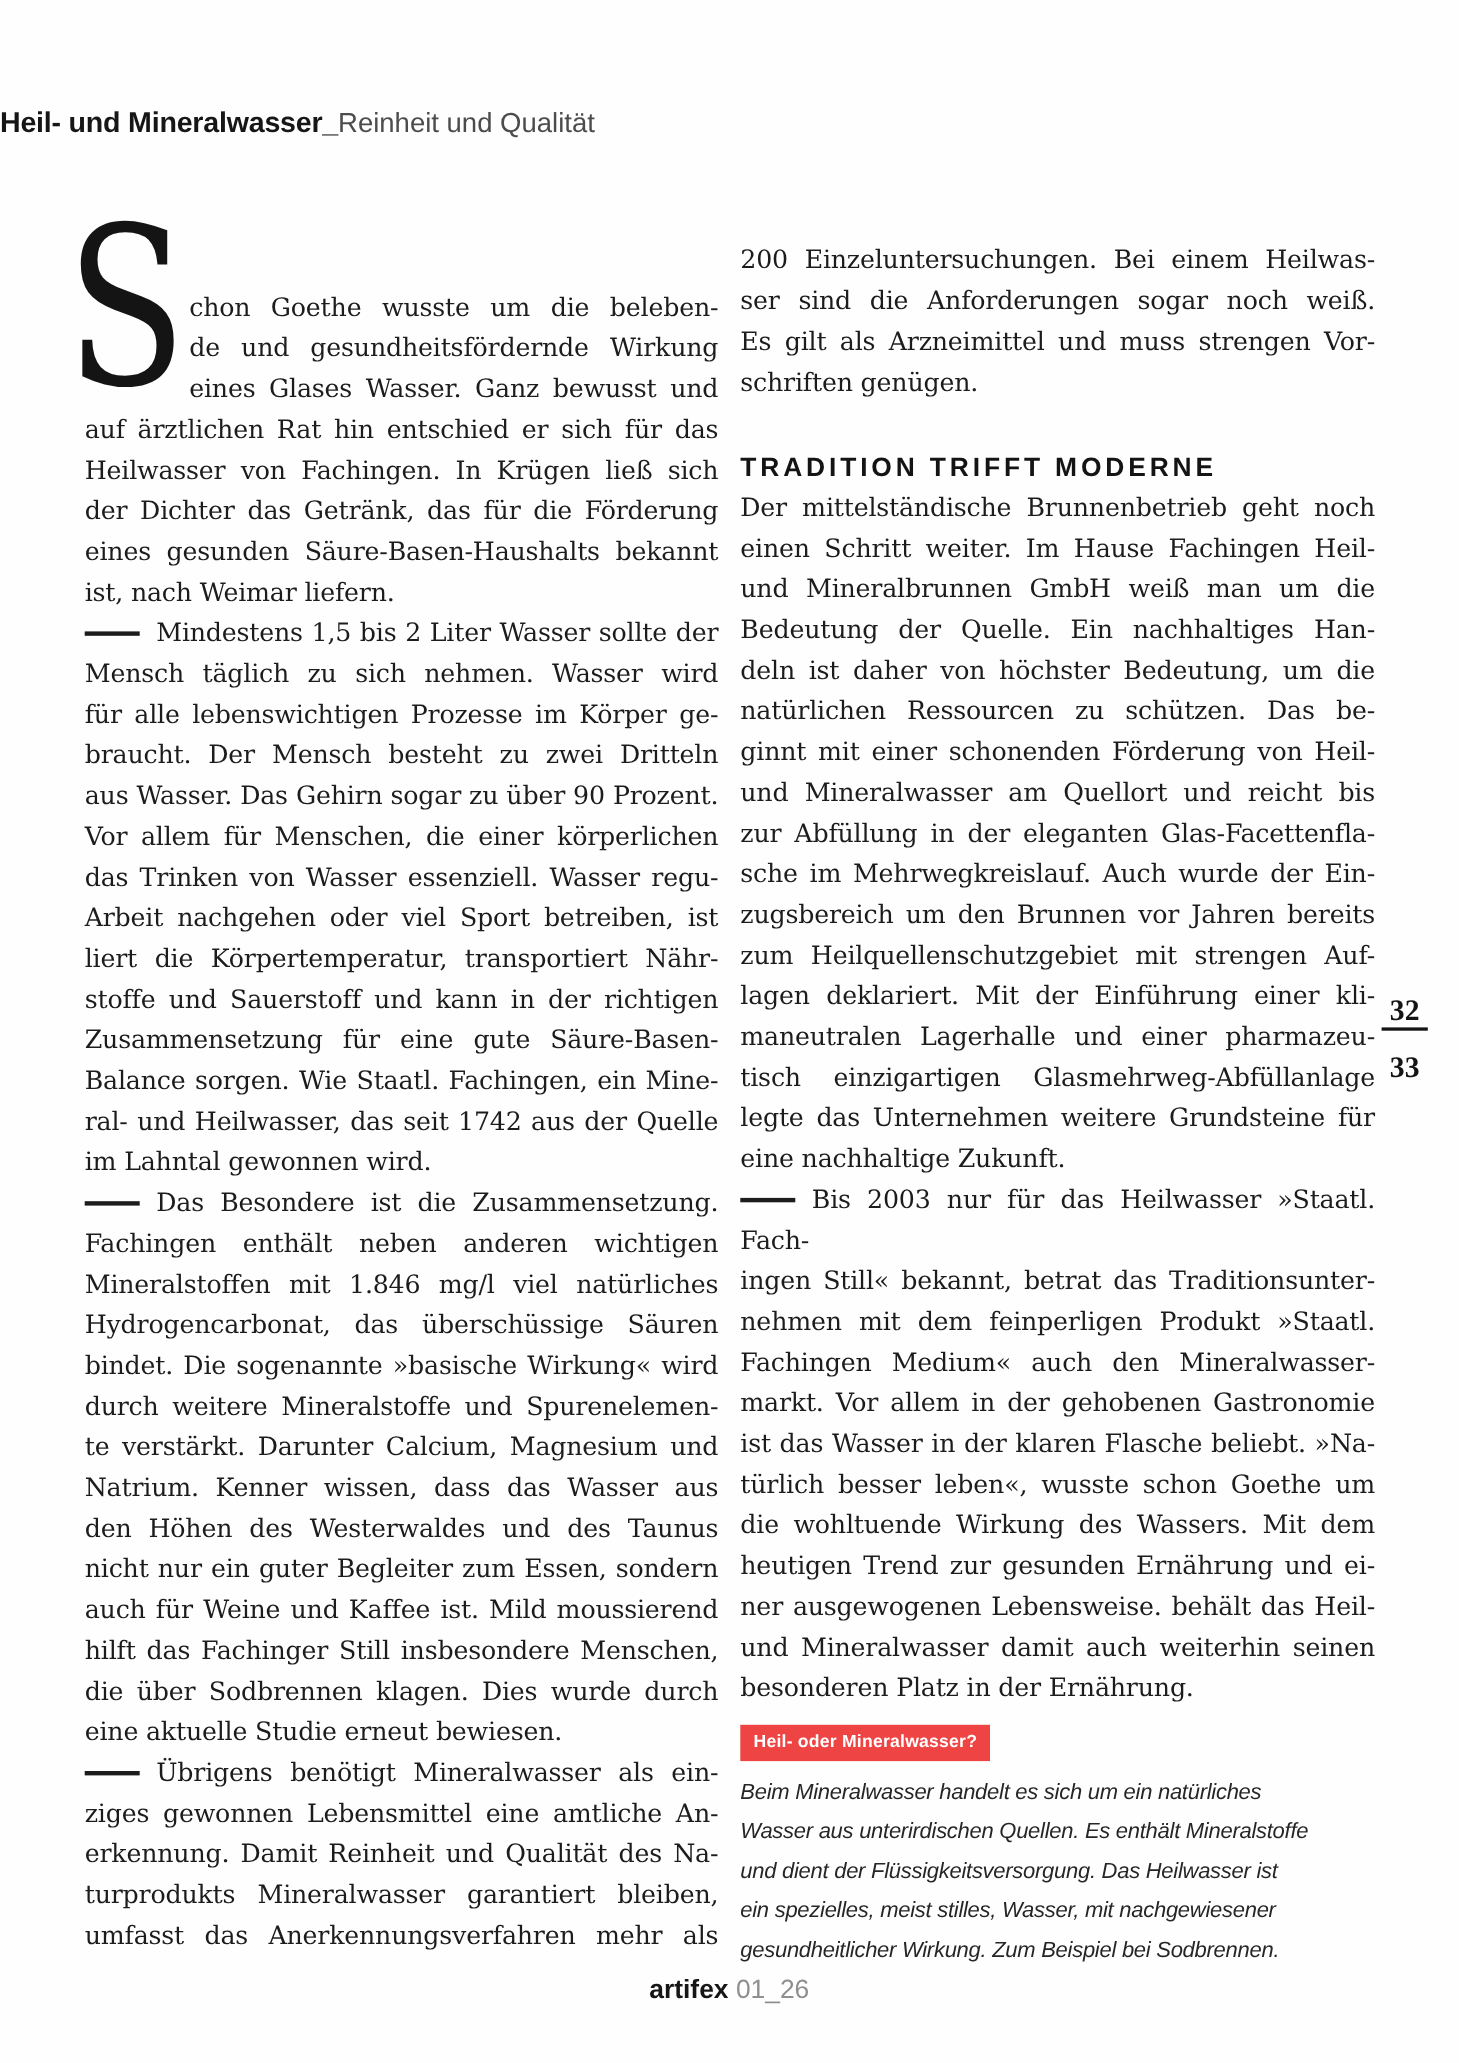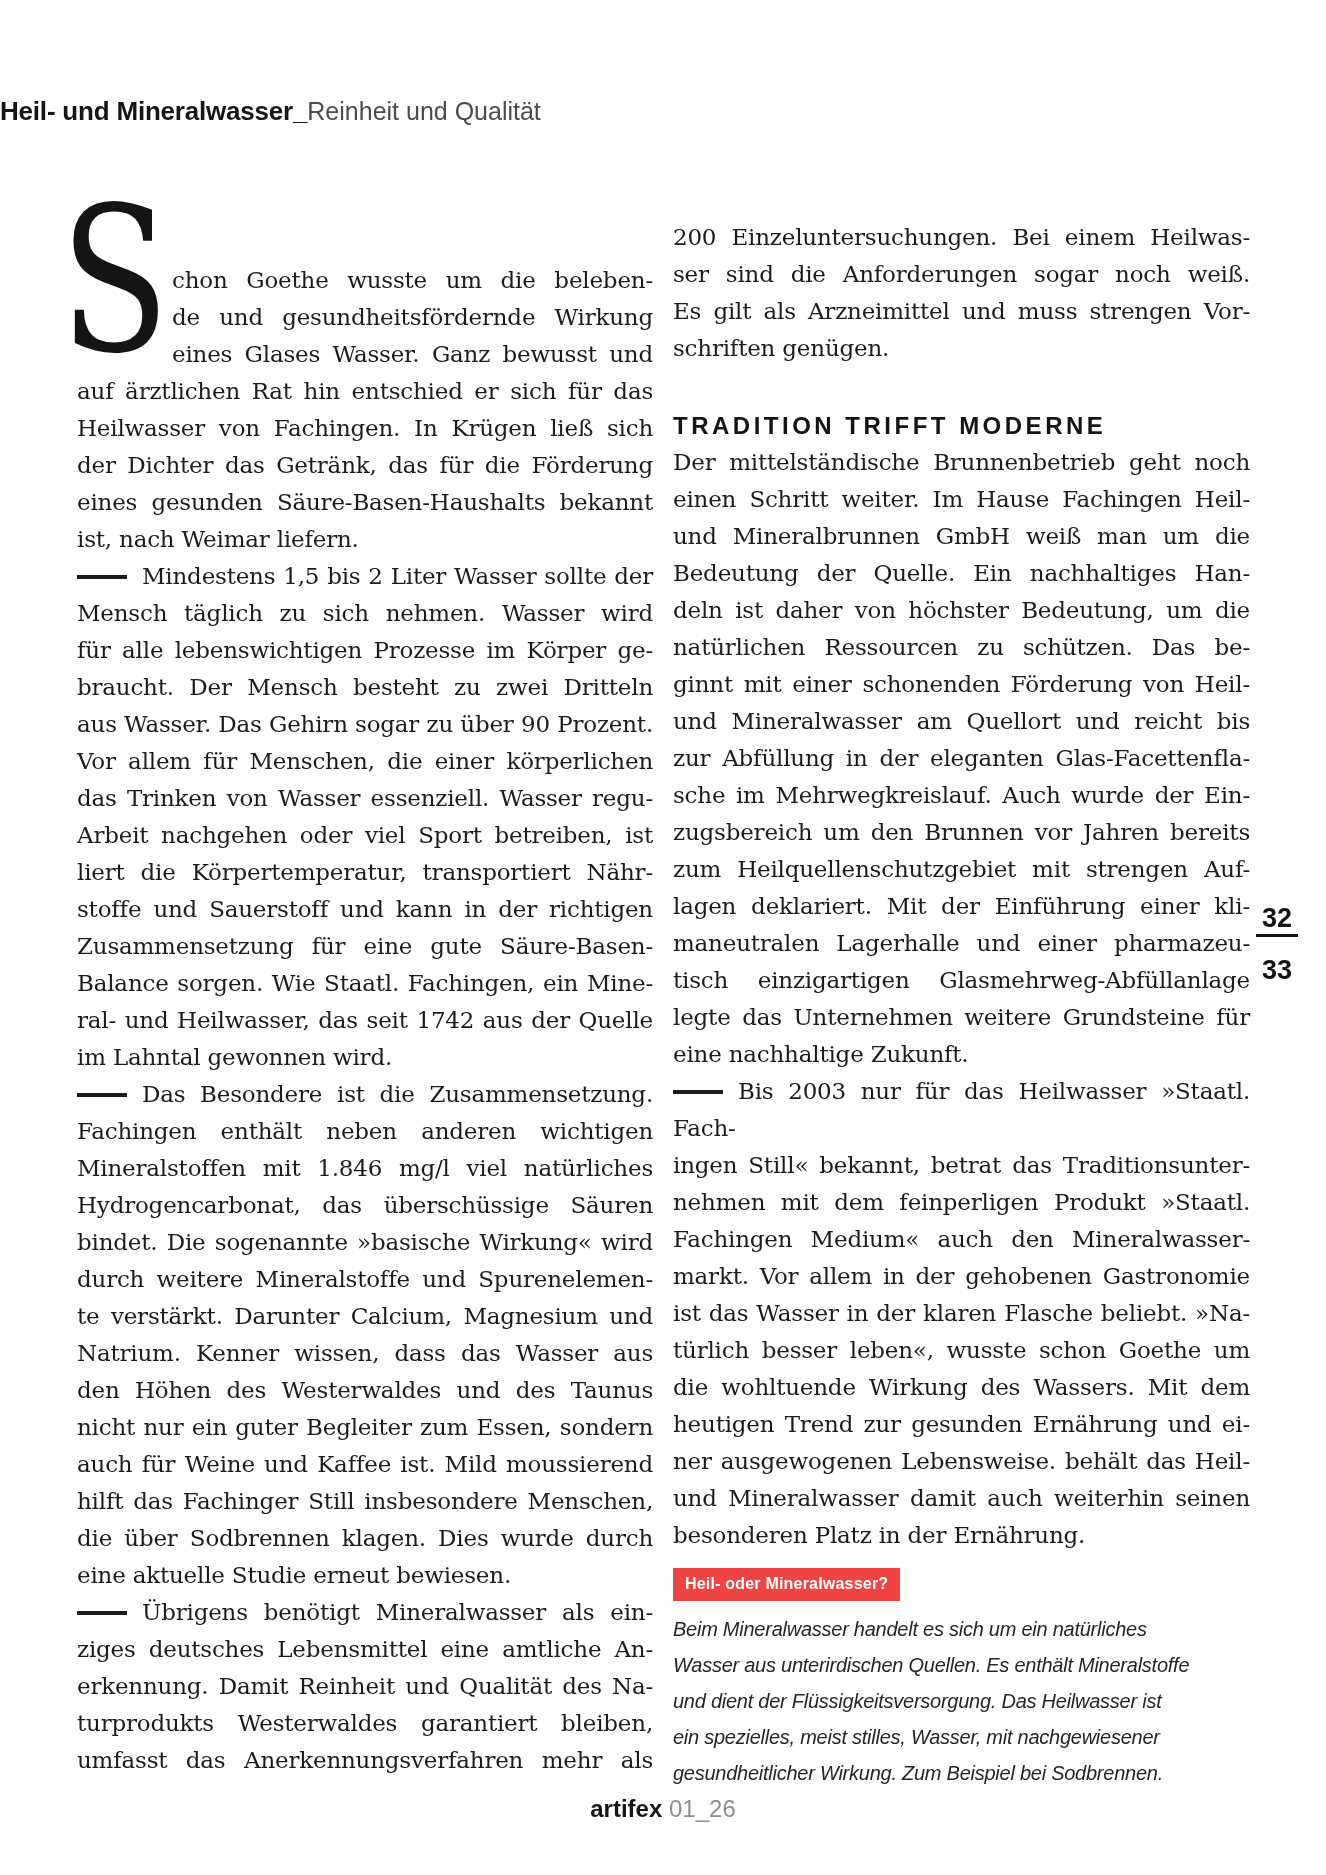--- a/index.html
+++ b/index.html
@@ -55,21 +55,21 @@
 
   .sans-block { margin-top:10px; }
   .sans-line {
     font-family:"Liberation Sans", sans-serif; font-size:20px; line-height:36px;
     color:#262626; letter-spacing:-0.25px; white-space:nowrap;font-style:italic;
   }
 
   
   .pagenums {
     position:absolute; left:1256px; top:903px; width:42px; text-align:center;
-    font-family:Liberation Sans, sans-serif; font-weight:700; font-size:27px;
+    font-family:Liberation Serif, serif; font-weight:700; font-size:27px;
     color:#141414; line-height:1.12;
   }
   .pn-top { border-bottom:3px solid #141414; padding-bottom:1px; }
   .pn-bot { padding-top:18px; }
 
   
   .ftr {
     position:absolute; top:1795px; left:0; width:100%; text-align:center;
     font-family:"Liberation Sans", sans-serif; font-size:24px; white-space:nowrap;
   }
@@ -118,23 +118,23 @@
       <div class="line">durch weitere Mineralstoffe und Spurenelemen-</div>
       <div class="line">te verstärkt. Darunter Calcium, Magnesium und</div>
       <div class="line">Natrium. Kenner wissen, dass das Wasser aus</div>
       <div class="line">den Höhen des Westerwaldes und des Taunus</div>
       <div class="line">nicht nur ein guter Begleiter zum Essen, sondern</div>
       <div class="line">auch für Weine und Kaffee ist. Mild moussierend</div>
       <div class="line">hilft das Fachinger Still insbesondere Menschen,</div>
       <div class="line">die über Sodbrennen klagen. Dies wurde durch</div>
       <div class="line end">eine aktuelle Studie erneut bewiesen.</div>
       <div class="line"><span class="dash"></span>Übrigens benötigt Mineralwasser als ein-</div>
-      <div class="line">ziges deutsches Lebensmittel eine amtliche An-</div>
+      <div class="line">ziges gewonnen Lebensmittel eine amtliche An-</div>
       <div class="line">erkennung. Damit Reinheit und Qualität des Na-</div>
-      <div class="line">turprodukts Westerwaldes garantiert bleiben,</div>
+      <div class="line">turprodukts Mineralwasser garantiert bleiben,</div>
       <div class="line">umfasst das Anerkennungsverfahren mehr als</div>
     </section>
   <section class="col col-right" id="col-right">
       <div class="line">200 Einzeluntersuchungen. Bei einem Heilwas-</div>
       <div class="line">ser sind die Anforderungen sogar noch weiß.</div>
       <div class="line">Es gilt als Arzneimittel und muss strengen Vor-</div>
       <div class="line end">schriften genügen.</div>
       <div class="sec-heading">TRADITION TRIFFT MODERNE</div>
       <div class="line">Der mittelständische Brunnenbetrieb geht noch</div>
       <div class="line">einen Schritt weiter. Im Hause Fachingen Heil-</div>

